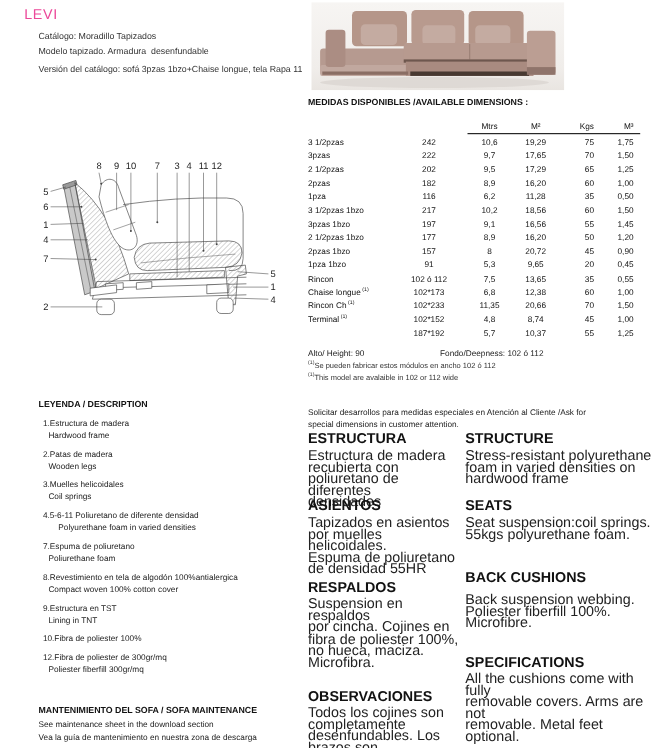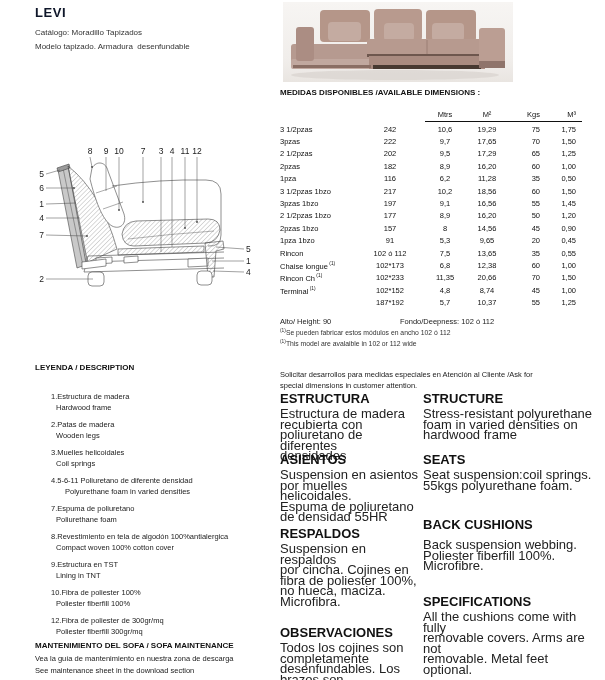--- a/index.html
+++ b/index.html
@@ -1,18 +1,18 @@
 <!DOCTYPE html>
 <html><head>
 <meta charset="utf-8">
 <style>
   html,body{margin:0;padding:0;background:#fff;}
   .page{position:relative;width:605px;height:680px;background:#fff;overflow:hidden;
         font-family:"Liberation Sans","DejaVu Sans",sans-serif;color:#222;}
-  .title{position:absolute;left:35px;top:5px;font-size:13px;font-weight:bold;letter-spacing:.6px;color:#0f172a;}
+  .title{position:absolute;left:22px;top:5px;font-size:13px;font-weight:normal;letter-spacing:.6px;color:#ec4899;}
   .catalog-line{position:absolute;font-size:8px;color:#333;white-space:pre-wrap;line-height:10px;}
   .cat1{left:35px;top:28px;}
   .cat2{left:35px;top:42px;}
   .cat3{left:35px;top:58px;width:252px;}
   .photo{position:absolute;left:283px;top:2px;}
   .medidas-heading{position:absolute;left:280px;top:88px;font-size:8px;font-weight:bold;color:#111;}
   .dim-table{position:absolute;left:280px;top:110px;width:302px;font-size:7.5px;color:#111;}
   .thead{display:flex;height:13px;position:relative;align-items:flex-start;}
   .thead .rule{position:absolute;left:145px;right:0;bottom:1px;border-bottom:1.3px solid #111;}
   .trow{display:flex;height:12.4px;align-items:center;}
@@ -25,21 +25,21 @@
   .c-m3{width:36px;text-align:right;}
   .c-label sup{font-size:4.8px;}
   .alto{position:absolute;top:317px;font-size:7.5px;color:#222;}
   .alto-h{left:280px;} .alto-d{left:400px;}
   .footnote{position:absolute;left:280px;font-size:6.8px;color:#333;}
   .footnote sup{font-size:4.8px;}
   .fn1{top:328px;} .fn2{top:339px;}
   .request{position:absolute;left:280px;top:370px;width:320px;font-size:7.5px;line-height:10.5px;white-space:pre-line;color:#222;}
   .diagram{position:absolute;left:0;top:140px;}
   .legend-heading{position:absolute;left:35px;top:363px;font-size:8px;font-weight:bold;color:#111;}
-  .legend-list{position:absolute;left:35px;top:375px;width:245px;margin:16px;padding:0;list-style:none;}
+  .legend-list{position:absolute;left:35px;top:375px;width:245px;margin:4px;padding:0;list-style:none;}
   .legend-item{margin-bottom:6px;font-size:7.5px;line-height:11px;color:#222;}
   .legend-en{padding-left:5px;}
   .legend-item:nth-child(4) .legend-en{padding-left:14px;}
   .maintenance{position:absolute;left:35px;top:641px;width:260px;}
   .maintenance-heading{font-size:8px;font-weight:bold;color:#111;margin-bottom:3px;}
   .maintenance-line{font-size:7.5px;line-height:11.5px;color:#222;}
   .spec-block{position:absolute;width:140px;font-size:13px;color:#222;}
   .spec-title{font-weight:bold;margin-bottom:3px;color:#111;}
   .spec-body{white-space:pre-line;line-height:10.5px;}
   .sb-es0{left:280px;top:391px;} .sb-es1{left:280px;top:452px;}
@@ -50,20 +50,21 @@
 </style>
 </head>
 <body>
 
 <div class="page">
 
   <div class="title">LEVI</div>
 
   <div class="catalog-line cat1">Catálogo: Moradillo Tapizados</div>
   <div class="catalog-line cat2">Modelo tapizado. Armadura  desenfundable</div>
+  <div class="catalog-line cat3">Versión del catálogo: sofá 3pzas 1bzo+Chaise longue, tela Rapa 11</div>
 
   <svg class="photo" width="230" height="80" viewBox="0 0 230 80">
     <defs>
       <linearGradient id="pbg" x1="0" y1="0" x2="0" y2="1">
         <stop offset="0" stop-color="#f7f5f3"></stop>
         <stop offset="0.75" stop-color="#f0edea"></stop>
         <stop offset="1" stop-color="#e9e5e1"></stop>
       </linearGradient>
     </defs>
     <rect width="230" height="80" fill="url(#pbg)"></rect>
@@ -161,21 +162,21 @@
           <span class="tc c-size">177</span>
           <span class="tc c-mtrs">8,9</span>
           <span class="tc c-m2">16,20</span>
           <span class="tc c-kgs">50</span>
           <span class="tc c-m3">1,20</span>
         </div>
         <div class="trow">
           <span class="tc c-label">2pzas 1bzo</span>
           <span class="tc c-size">157</span>
           <span class="tc c-mtrs">8</span>
-          <span class="tc c-m2">14,56</span>
+          <span class="tc c-m2">20,72</span>
           <span class="tc c-kgs">45</span>
           <span class="tc c-m3">0,90</span>
         </div>
         <div class="trow">
           <span class="tc c-label">1pza 1bzo</span>
           <span class="tc c-size">91</span>
           <span class="tc c-mtrs">5,3</span>
           <span class="tc c-m2">9,65</span>
           <span class="tc c-kgs">20</span>
           <span class="tc c-m3">0,45</span>
@@ -344,44 +345,43 @@
       <li class="legend-item">
         <div class="legend-es">8.Revestimiento en tela de algodón 100%antialergica</div>
         <div class="legend-en">Compact woven 100% cotton cover</div>
       </li>
       <li class="legend-item">
         <div class="legend-es">9.Estructura en TST</div>
         <div class="legend-en">Lining in TNT</div>
       </li>
       <li class="legend-item">
         <div class="legend-es">10.Fibra de poliester 100%</div>
-        <div class="legend-en">Poliester fiberfill 100%</div>
       </li>
       <li class="legend-item">
         <div class="legend-es">12.Fibra de poliester de 300gr/mq</div>
         <div class="legend-en">Poliester fiberfill 300gr/mq</div>
       </li>
     </ul>
 
   <div class="maintenance">
     <div class="maintenance-heading">MANTENIMIENTO DEL SOFA / SOFA MAINTENANCE</div>
+    <div class="maintenance-line">See maintenance sheet in the download section</div>
     <div class="maintenance-line">Vea la guía de mantenimiento en nuestra zona de descarga</div>
-    <div class="maintenance-line">See maintenance sheet in the download section</div>
   </div>
 
   <div class="spec-block sb-es0">
     <div class="spec-title">ESTRUCTURA</div>
     <div class="spec-body">Estructura de madera
 recubierta con
 poliuretano de diferentes
 densidades</div>
   </div>
   <div class="spec-block sb-es1">
     <div class="spec-title">ASIENTOS</div>
-    <div class="spec-body">Suspension en asientos
+    <div class="spec-body">Tapizados en asientos
 por muelles helicoidales.
 Espuma de poliuretano
 de densidad 55HR</div>
   </div>
   <div class="spec-block sb-es2">
     <div class="spec-title">RESPALDOS</div>
     <div class="spec-body">Suspension en respaldos
 por cincha. Cojines en
 fibra de poliester 100%,
 no hueca, maciza.

